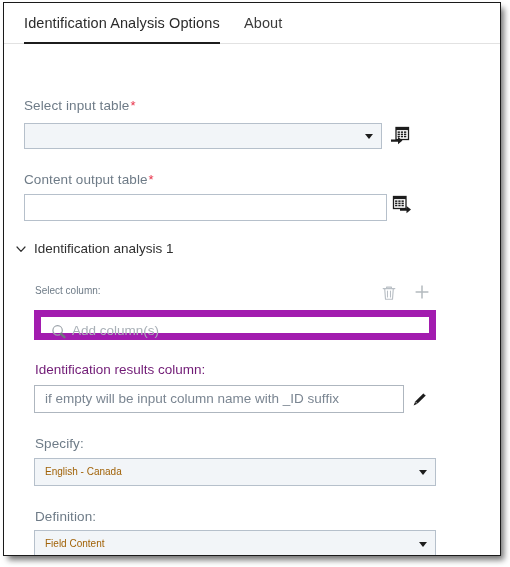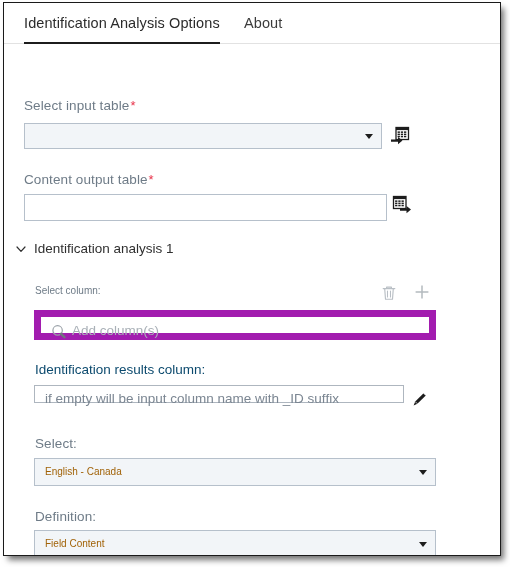--- a/index.html
+++ b/index.html
@@ -175,28 +175,28 @@
     font-size: 13.5px;
     color: #a9b0b7;
     white-space: nowrap;
   }
 
   .idres-label {
     position: absolute;
     left: 31px;
     top: 318px;
     font-size: 13.5px;
-    color: #0c4a6e;
+    color: #701a75;
   }
   .idres-box {
     position: absolute;
     left: 30px;
     top: 341px;
     width: 370px;
-    height: 18px;
+    height: 28px;
     box-sizing: border-box;
     border: 1px solid #aeb6bf;
     background: #ffffff;
   }
   .idres-ph {
     position: absolute;
     left: 10px;
     top: 0;
     line-height: 26px;
     font-size: 13.5px;
@@ -336,21 +336,21 @@
     </div>
 
     <span class="pencil-icon">
       <svg width="18" height="18" viewBox="0 0 18 18">
         <path d="M2.6 15.4 L4.2 11.6 L12.6 3.2 L14.8 5.4 L6.4 13.8 Z" fill="#1d1d1d"></path>
         <path d="M12.6 3.2 L14.8 5.4" stroke="#ffffff" stroke-width="0.8"></path>
         <path d="M4.2 11.6 L6.4 13.8" stroke="#ffffff" stroke-width="0.7"></path>
       </svg>
     </span>
 
-    <div class="field-label locale-label">Select:</div>
+    <div class="field-label locale-label">Specify:</div>
 
     <div class="combo locale-combo">
       <span class="combo-value">English - Canada</span>
       <span class="caret"></span>
     </div>
 
     <div class="field-label def-label">Definition:</div>
 
     <div class="combo def-combo">
       <span class="combo-value">Field Content</span>

